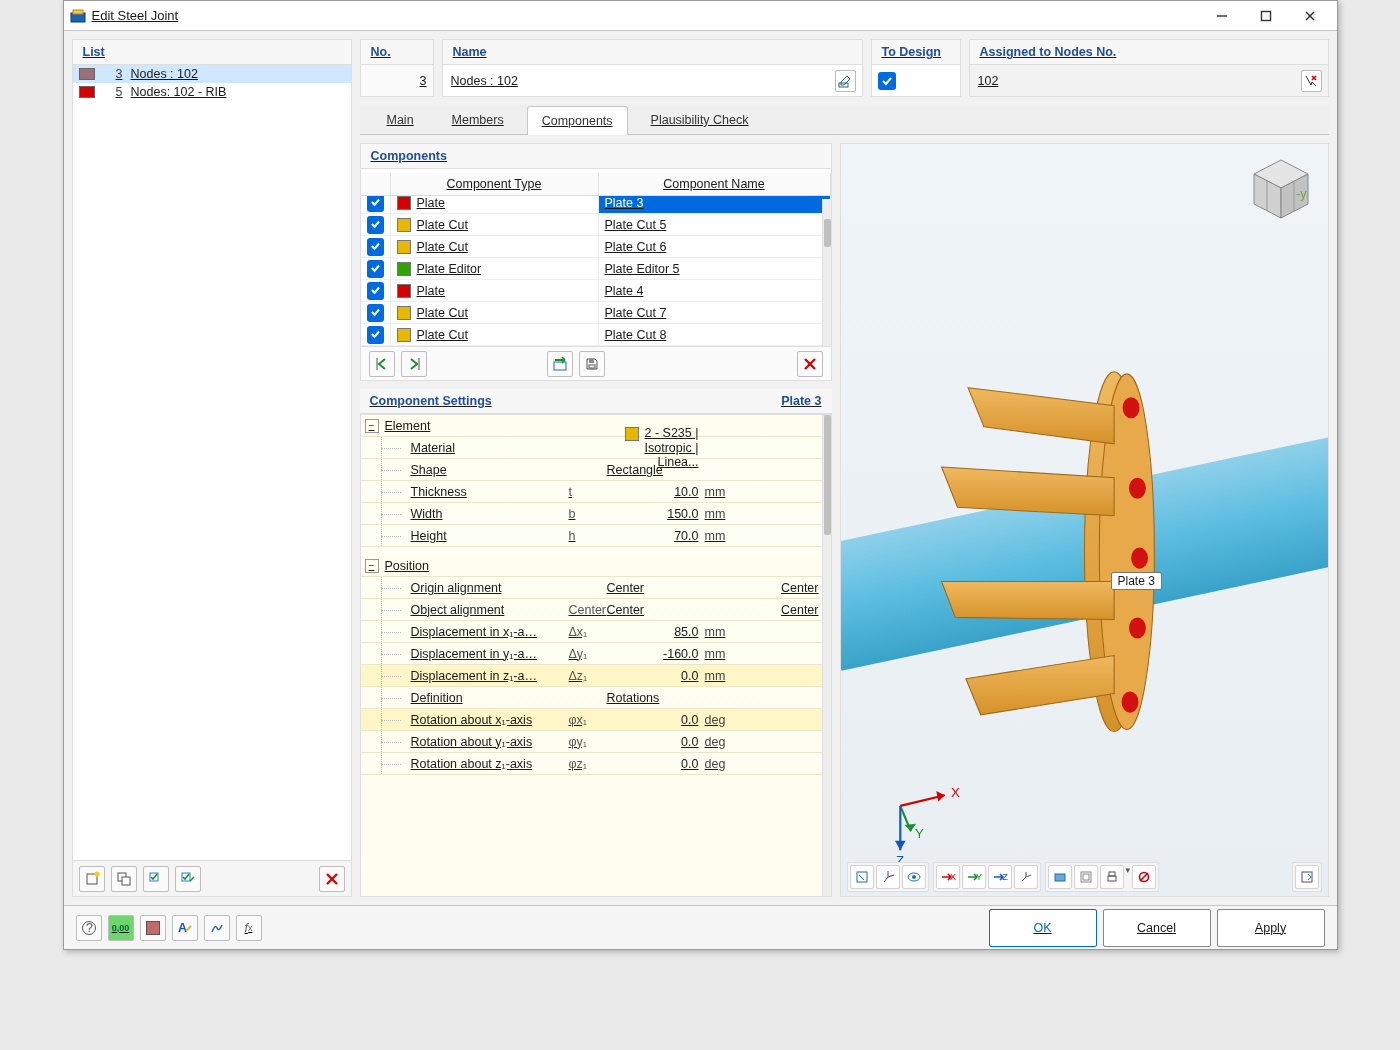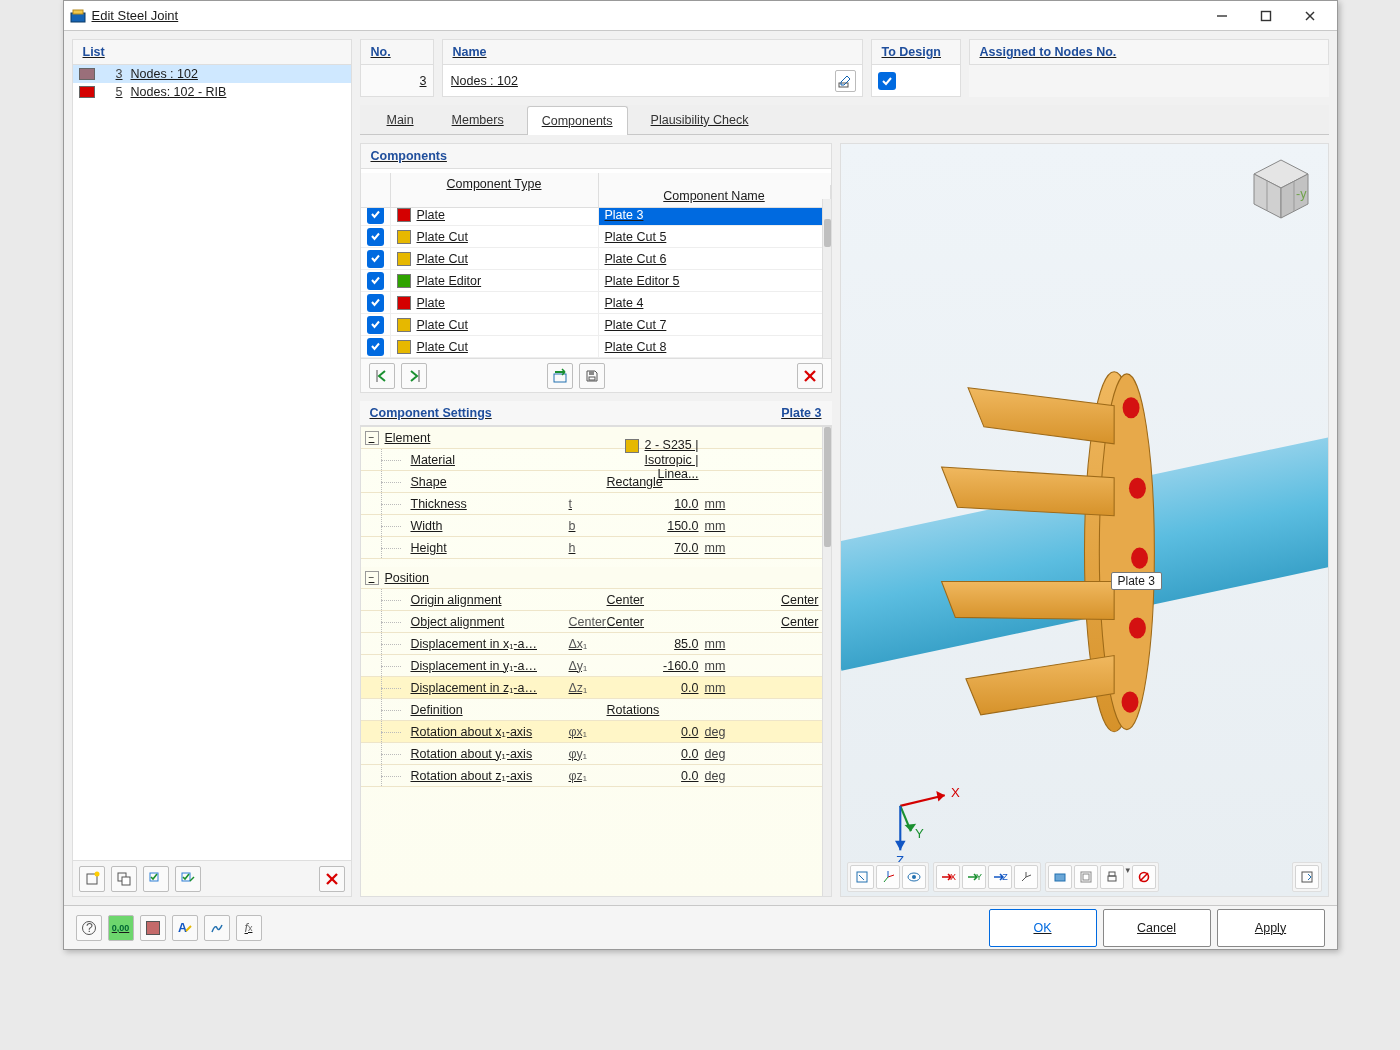--- a/index.html
+++ b/index.html
@@ -59,21 +59,21 @@
   .content-row{flex:1;display:flex;gap:8px;overflow:hidden;}
   .mid-col{width:472px;display:flex;flex-direction:column;gap:8px;overflow:hidden;}
   .view-col{flex:1;border:1px solid var(--border-light);background:linear-gradient(#eff4f8,#e8eef2);position:relative;}
   
   .panel{display:flex;flex-direction:column;min-height:0;}
   .tbl{border:1px solid var(--border-light);border-top:none;background:#fff;max-height:210px;overflow:auto;position:relative;}
   .thead{display:flex;background:#fafafa;border-bottom:1px solid var(--border-light);position:sticky;top:4px;}
   .th{padding:4px 8px;text-align:center;border-right:1px solid var(--border-light);}
   .th.c0{width:30px;}
   .th.c1{width:208px;}
-  .th.c2{flex:1;margin-top:12px;}
+  .th.c2{flex:1;}
   .trow{display:flex;border-bottom:1px solid #eee;height:22px;align-items:center;}
   .td{padding:0 6px;display:flex;align-items:center;height:100%;border-right:1px solid #eee;}
   .td.c0{width:30px;justify-content:center;}
   .td.c1{width:208px;gap:6px;}
   .td.c2{flex:1;}
   .trow.sel .td.c2{background:var(--sel-cell);color:#fff;}
   .trow.sel .td.c2 *{color:#fff;}
   .mini-chk{width:18px;height:18px;border-radius:3px;background:var(--blue);display:flex;align-items:center;justify-content:center;}
   .swc{width:14px;height:14px;border:1px solid #777;}
   .comp-toolbar{height:34px;border:1px solid var(--border-light);border-top:none;background:#fafafa;display:flex;align-items:center;gap:6px;padding:0 8px;}
@@ -220,20 +220,30 @@
           <div class="fg-body" style="justify-content:flex-start">
             <span class="chk">
                 <svg width="12" height="12">
                   <path d="M2 6 L5 9 L10 3" fill="none" stroke="#fff" stroke-width="2"></path>
                 </svg>
               </span>
           </div>
         </div>
         <div class="field-group fg-nodes">
           <div class="p-head">Assigned to Nodes No.</div>
+          <div class="fg-body" style="background:#f2f2f2">
+            <input style="background: transparent;" value="102">
+            <span class="inp-btn">
+                <svg width="14" height="14">
+                  <path d="M2 2 L7 11 L8 8 L12 12" fill="none" stroke="#333"></path>
+                  <line x1="8" y1="2" x2="12" y2="6" stroke="#d90000" stroke-width="1.6"></line>
+                  <line x1="12" y1="2" x2="8" y2="6" stroke="#d90000" stroke-width="1.6"></line>
+                </svg>
+              </span>
+          </div>
         </div>
       </div>
 
       <div class="tabs-row" id="tabs">
           <div class="tab">Main</div>
           <div class="tab">Members</div>
           <div class="tab active">Components</div>
           <div class="tab">Plausibility Check</div>
         </div>
 

